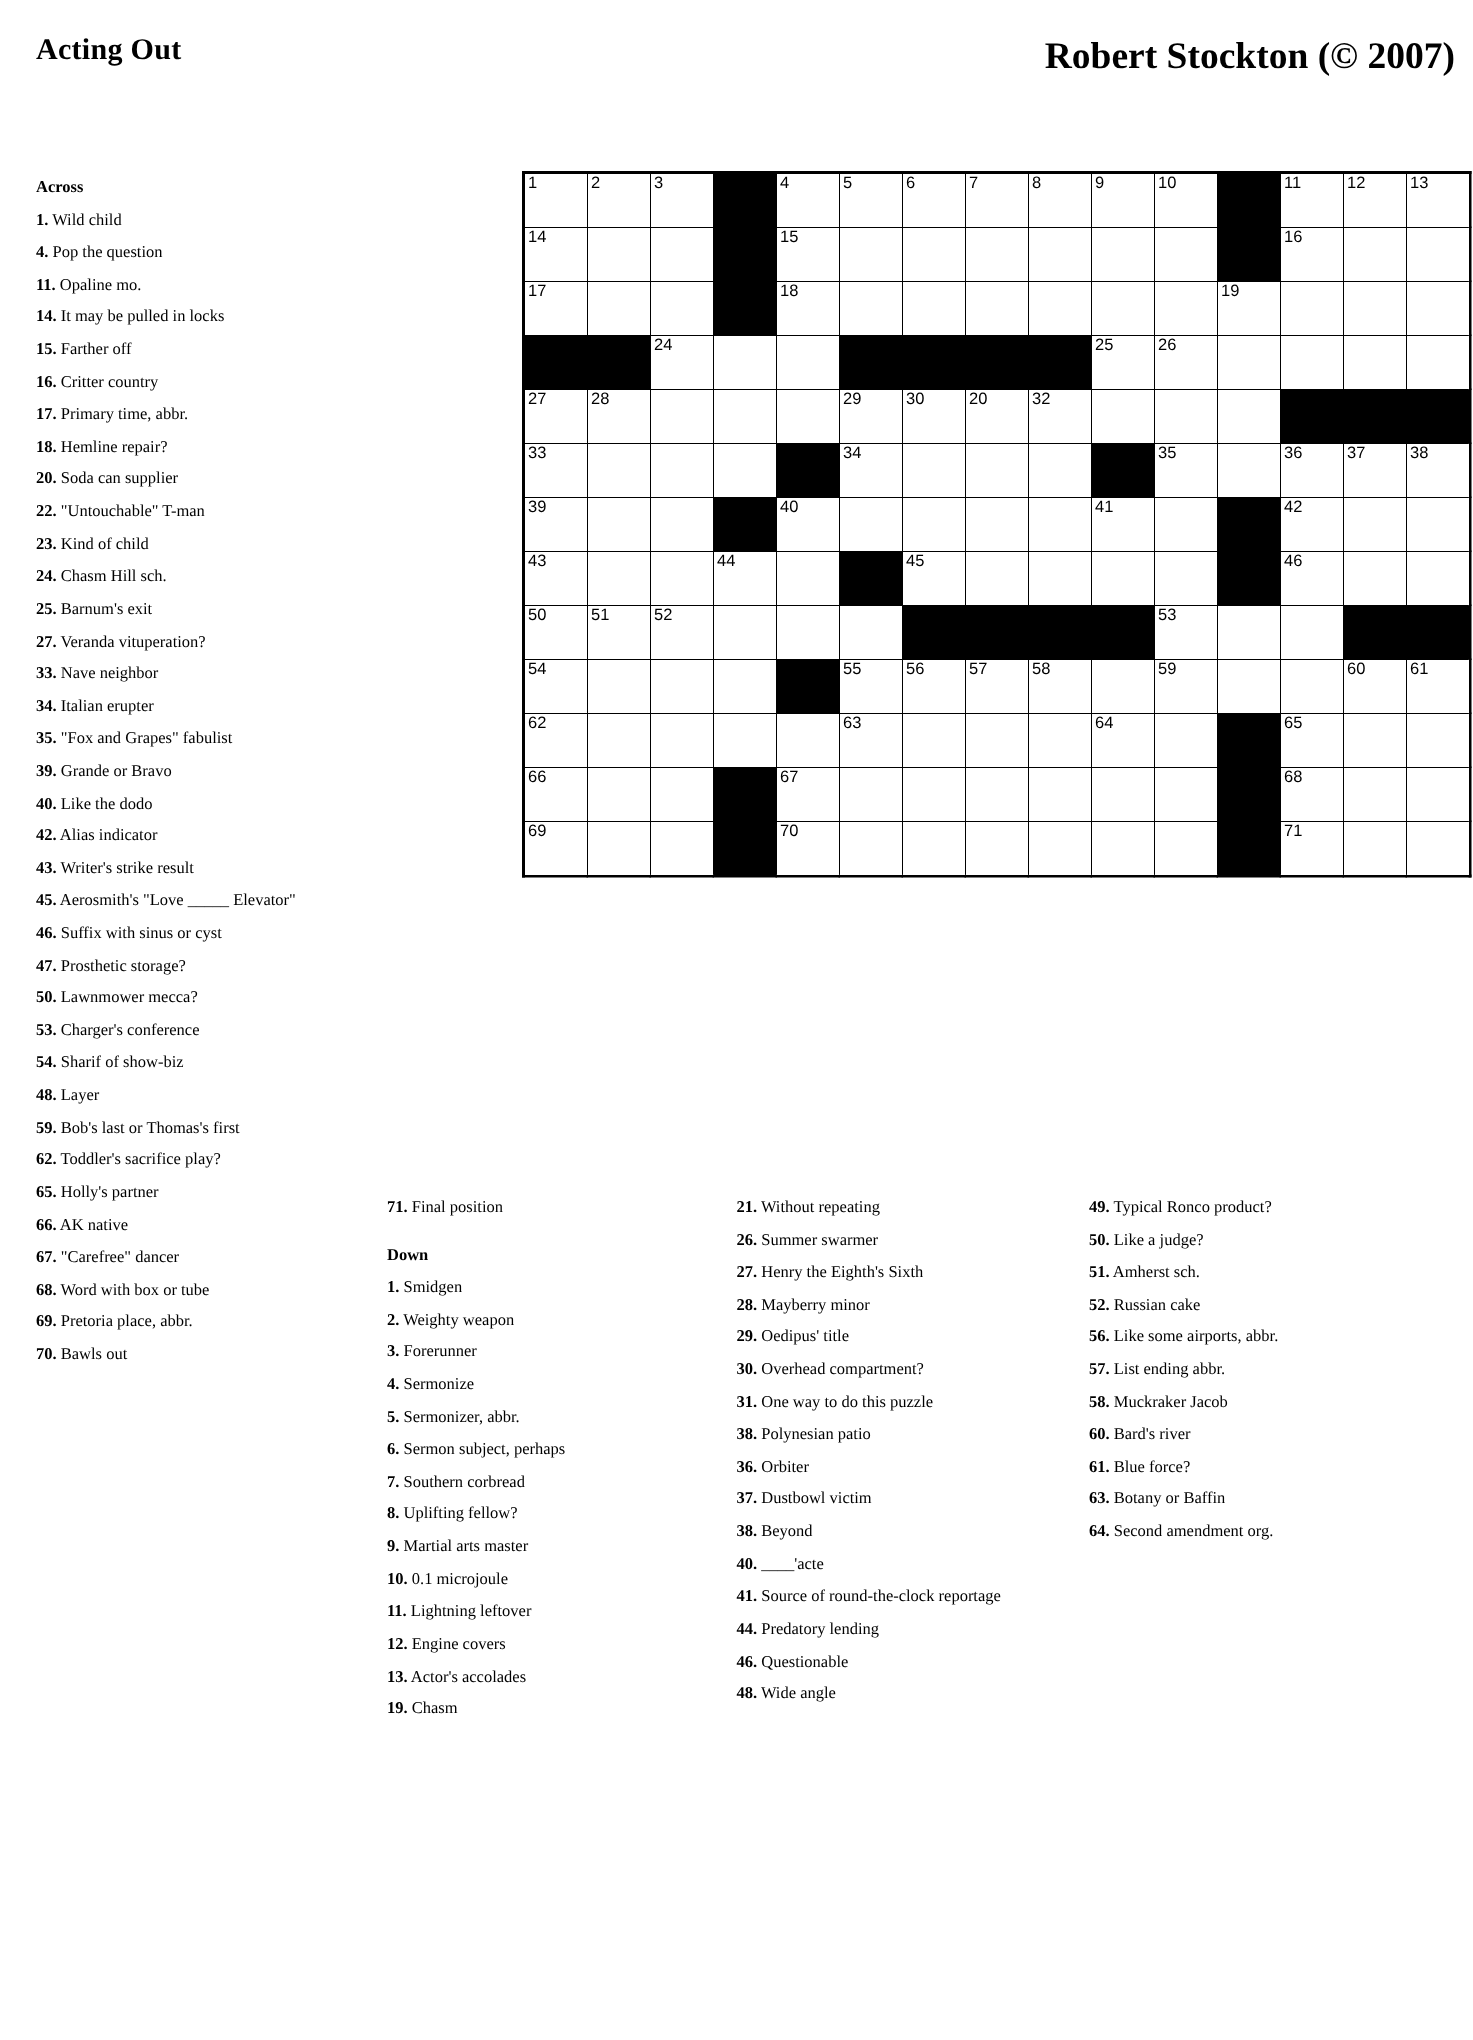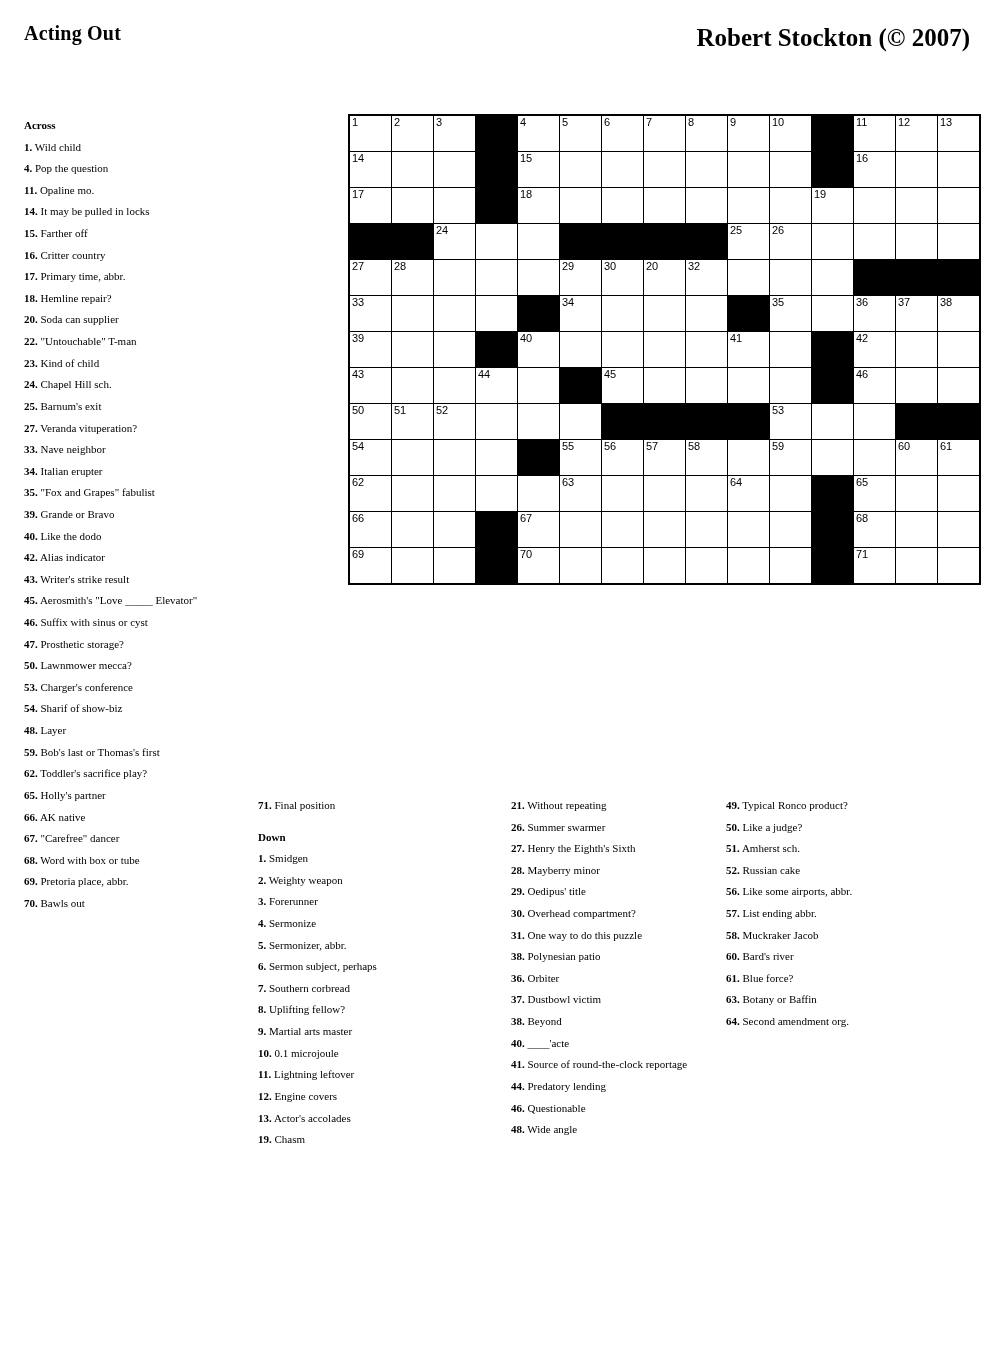--- a/index.html
+++ b/index.html
@@ -99,21 +99,20 @@
   }
   #col-2 {
     left: 258px;
     top: 798px;
     width: 218px;
   }
   #col-3 {
     left: 491px;
     top: 798px;
     width: 226px;
-    margin-left: 20px;
   }
   #col-4 {
     left: 726px;
     top: 798px;
     width: 234px;
   }
   .spacer-heading {
     height: 10px;
   }
 </style>
@@ -490,21 +489,21 @@
         <div class="clue"><b>4.</b><span> Pop the question</span></div>
         <div class="clue"><b>11.</b><span> Opaline mo.</span></div>
         <div class="clue"><b>14.</b><span> It may be pulled in locks</span></div>
         <div class="clue"><b>15.</b><span> Farther off</span></div>
         <div class="clue"><b>16.</b><span> Critter country</span></div>
         <div class="clue"><b>17.</b><span> Primary time, abbr.</span></div>
         <div class="clue"><b>18.</b><span> Hemline repair?</span></div>
         <div class="clue"><b>20.</b><span> Soda can supplier</span></div>
         <div class="clue"><b>22.</b><span> "Untouchable" T-man</span></div>
         <div class="clue"><b>23.</b><span> Kind of child</span></div>
-        <div class="clue"><b>24.</b><span> Chapel Hill sch.</span></div>
+        <div class="clue"><b>24.</b><span> Chasm Hill sch.</span></div>
         <div class="clue"><b>25.</b><span> Barnum's exit</span></div>
         <div class="clue"><b>27.</b><span> Veranda vituperation?</span></div>
         <div class="clue"><b>33.</b><span> Nave neighbor</span></div>
         <div class="clue"><b>34.</b><span> Italian erupter</span></div>
         <div class="clue"><b>35.</b><span> "Fox and Grapes" fabulist</span></div>
         <div class="clue"><b>39.</b><span> Grande or Bravo</span></div>
         <div class="clue"><b>40.</b><span> Like the dodo</span></div>
         <div class="clue"><b>42.</b><span> Alias indicator</span></div>
         <div class="clue"><b>43.</b><span> Writer's strike result</span></div>
         <div class="clue"><b>45.</b><span> Aerosmith's "Love _____ Elevator"</span></div>

